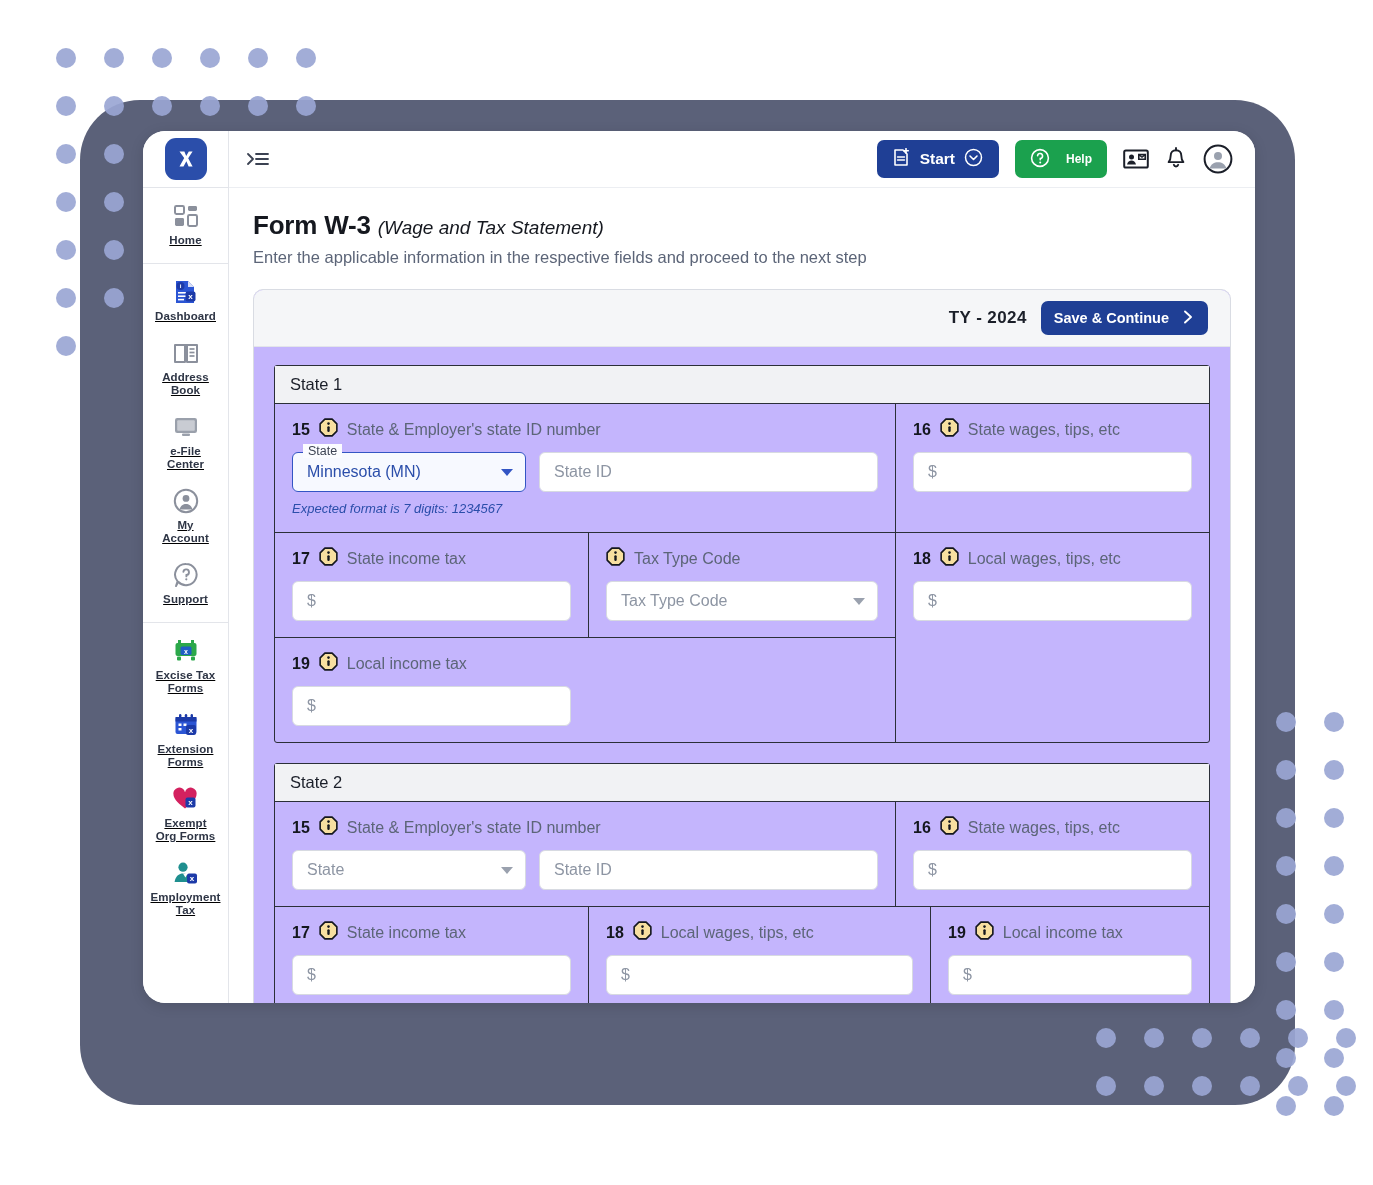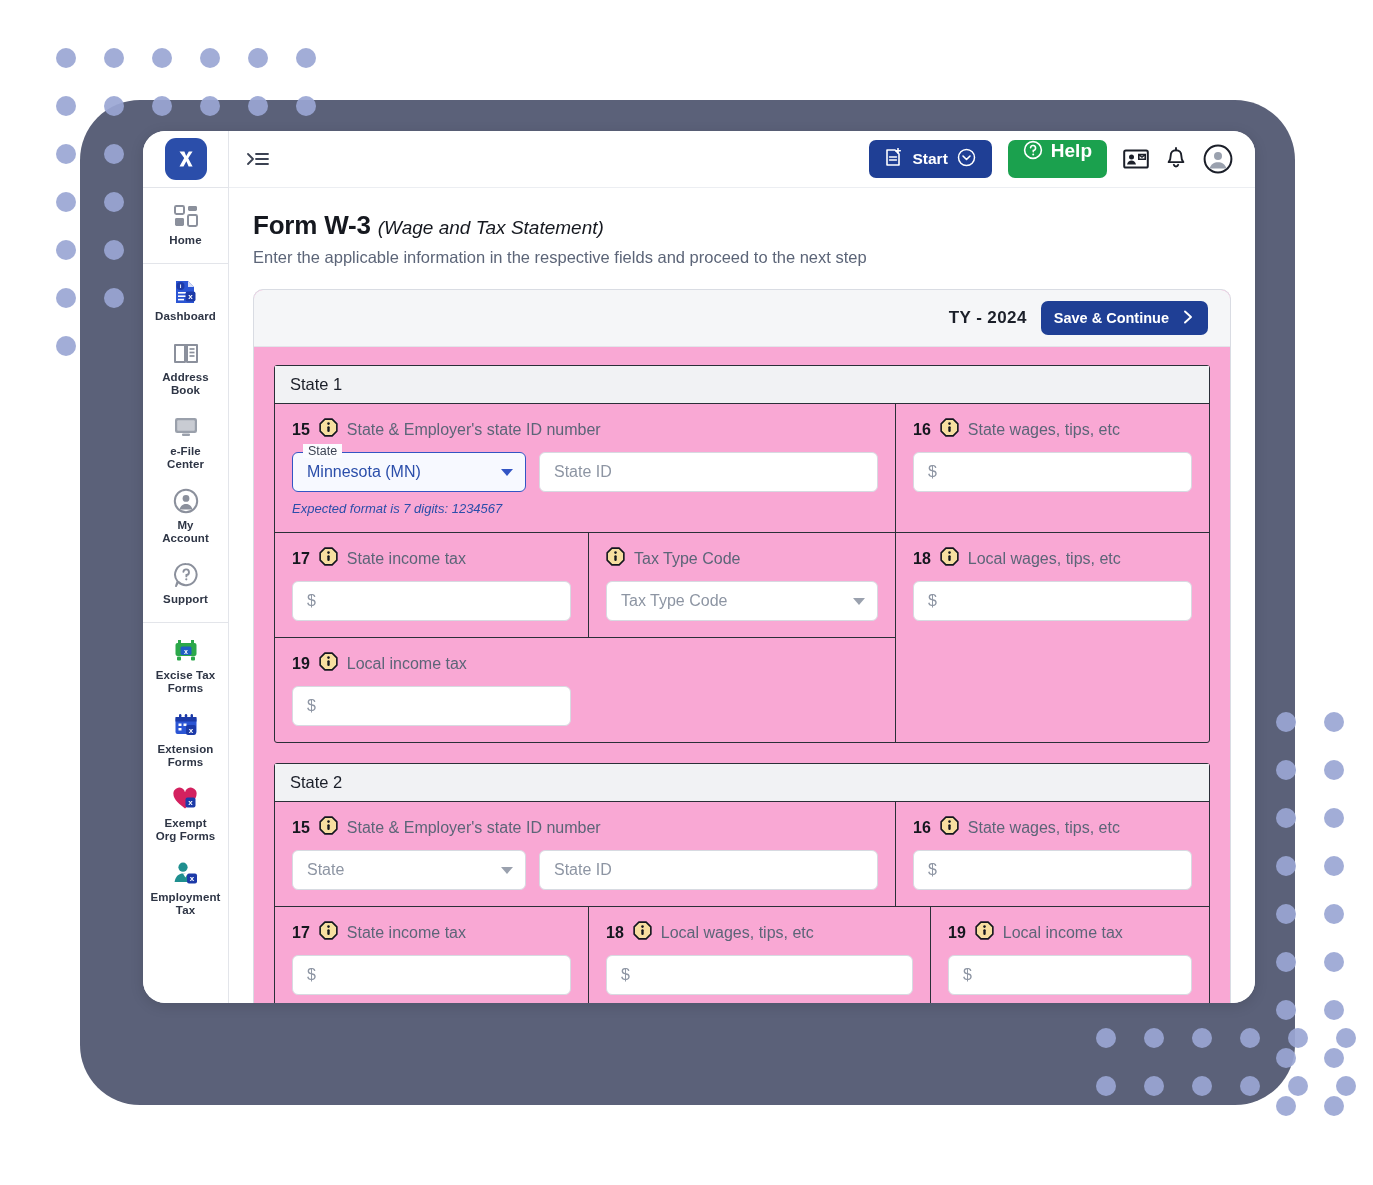--- a/index.html
+++ b/index.html
@@ -64,20 +64,21 @@
   }
   .logo svg { display: block; }
 
   .nav-group { border-bottom: 1px solid #e3e5ea; padding: 4px 0 10px; }
   .nav-group.last { border-bottom: none; }
   .nav-item {
     display: flex; flex-direction: column;
     align-items: center; justify-content: space-between;
     padding: 11px 4px 6px;
     cursor: pointer;
+    text-decoration: underline;
   }
   .nav-icon { height: 26px; display: flex; align-items: center; justify-content: center; margin-bottom: 5px; }
   .nav-label {
     font-size: 11.5px;
     line-height: 13px;
     color: #2e3545;
     text-align: center;
     font-weight: 600;
     letter-spacing: .1px;
   }
@@ -109,22 +110,22 @@
     cursor: pointer;
     font-family: "Liberation Sans", sans-serif;
   }
   .btn-help {
     background: #1ba14e;
     color: #fff;
     border: none;
     border-radius: 7px;
     height: 38px;
     padding: 0 15px;
-    display: flex; align-items: flex-start; gap: 8px;
-    font-size: 19px; font-weight: 700;
+    display: flex; align-items: center; gap: 16px;
+    font-size: 12px; font-weight: 700;
     cursor: pointer;
     font-family: "Liberation Sans", sans-serif;
   }
   .icon-btn { cursor: pointer; display: flex; align-items: center; justify-content: center; }
 
   .content {
     flex: 1;
     background: #ffffff;
     padding: 22px 24px 0 24px;
     overflow: hidden;
@@ -147,21 +148,21 @@
     margin-top: 7px;
     font-size: 16.5px;
     color: #5c6578;
   }
 
   
   .card {
     margin-top: 22px;
     border: 1px solid #d9dce3;
     border-radius: 10px;
-    background: #f9a8d4;
+    background: #c4b5fd;
     overflow: hidden;
   }
   .card-head {
     background: #f5f6f8;
     border-bottom: 1px solid #e3e5ea;
     height: 57px;
     display: flex; align-items: center; justify-content: flex-end;
     gap: 14px;
     padding: 0 22px;
   }

